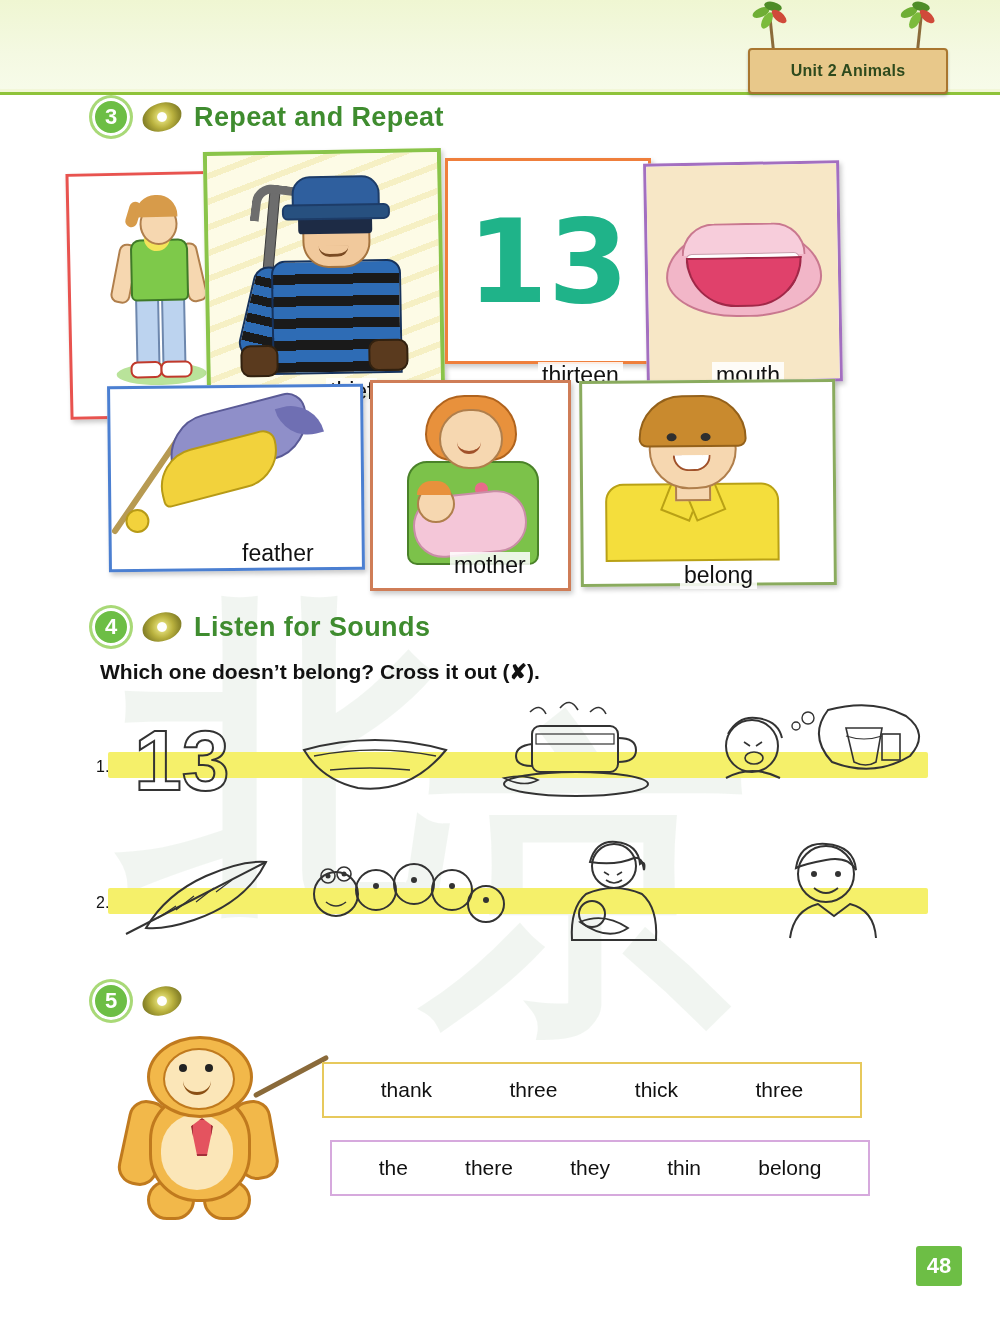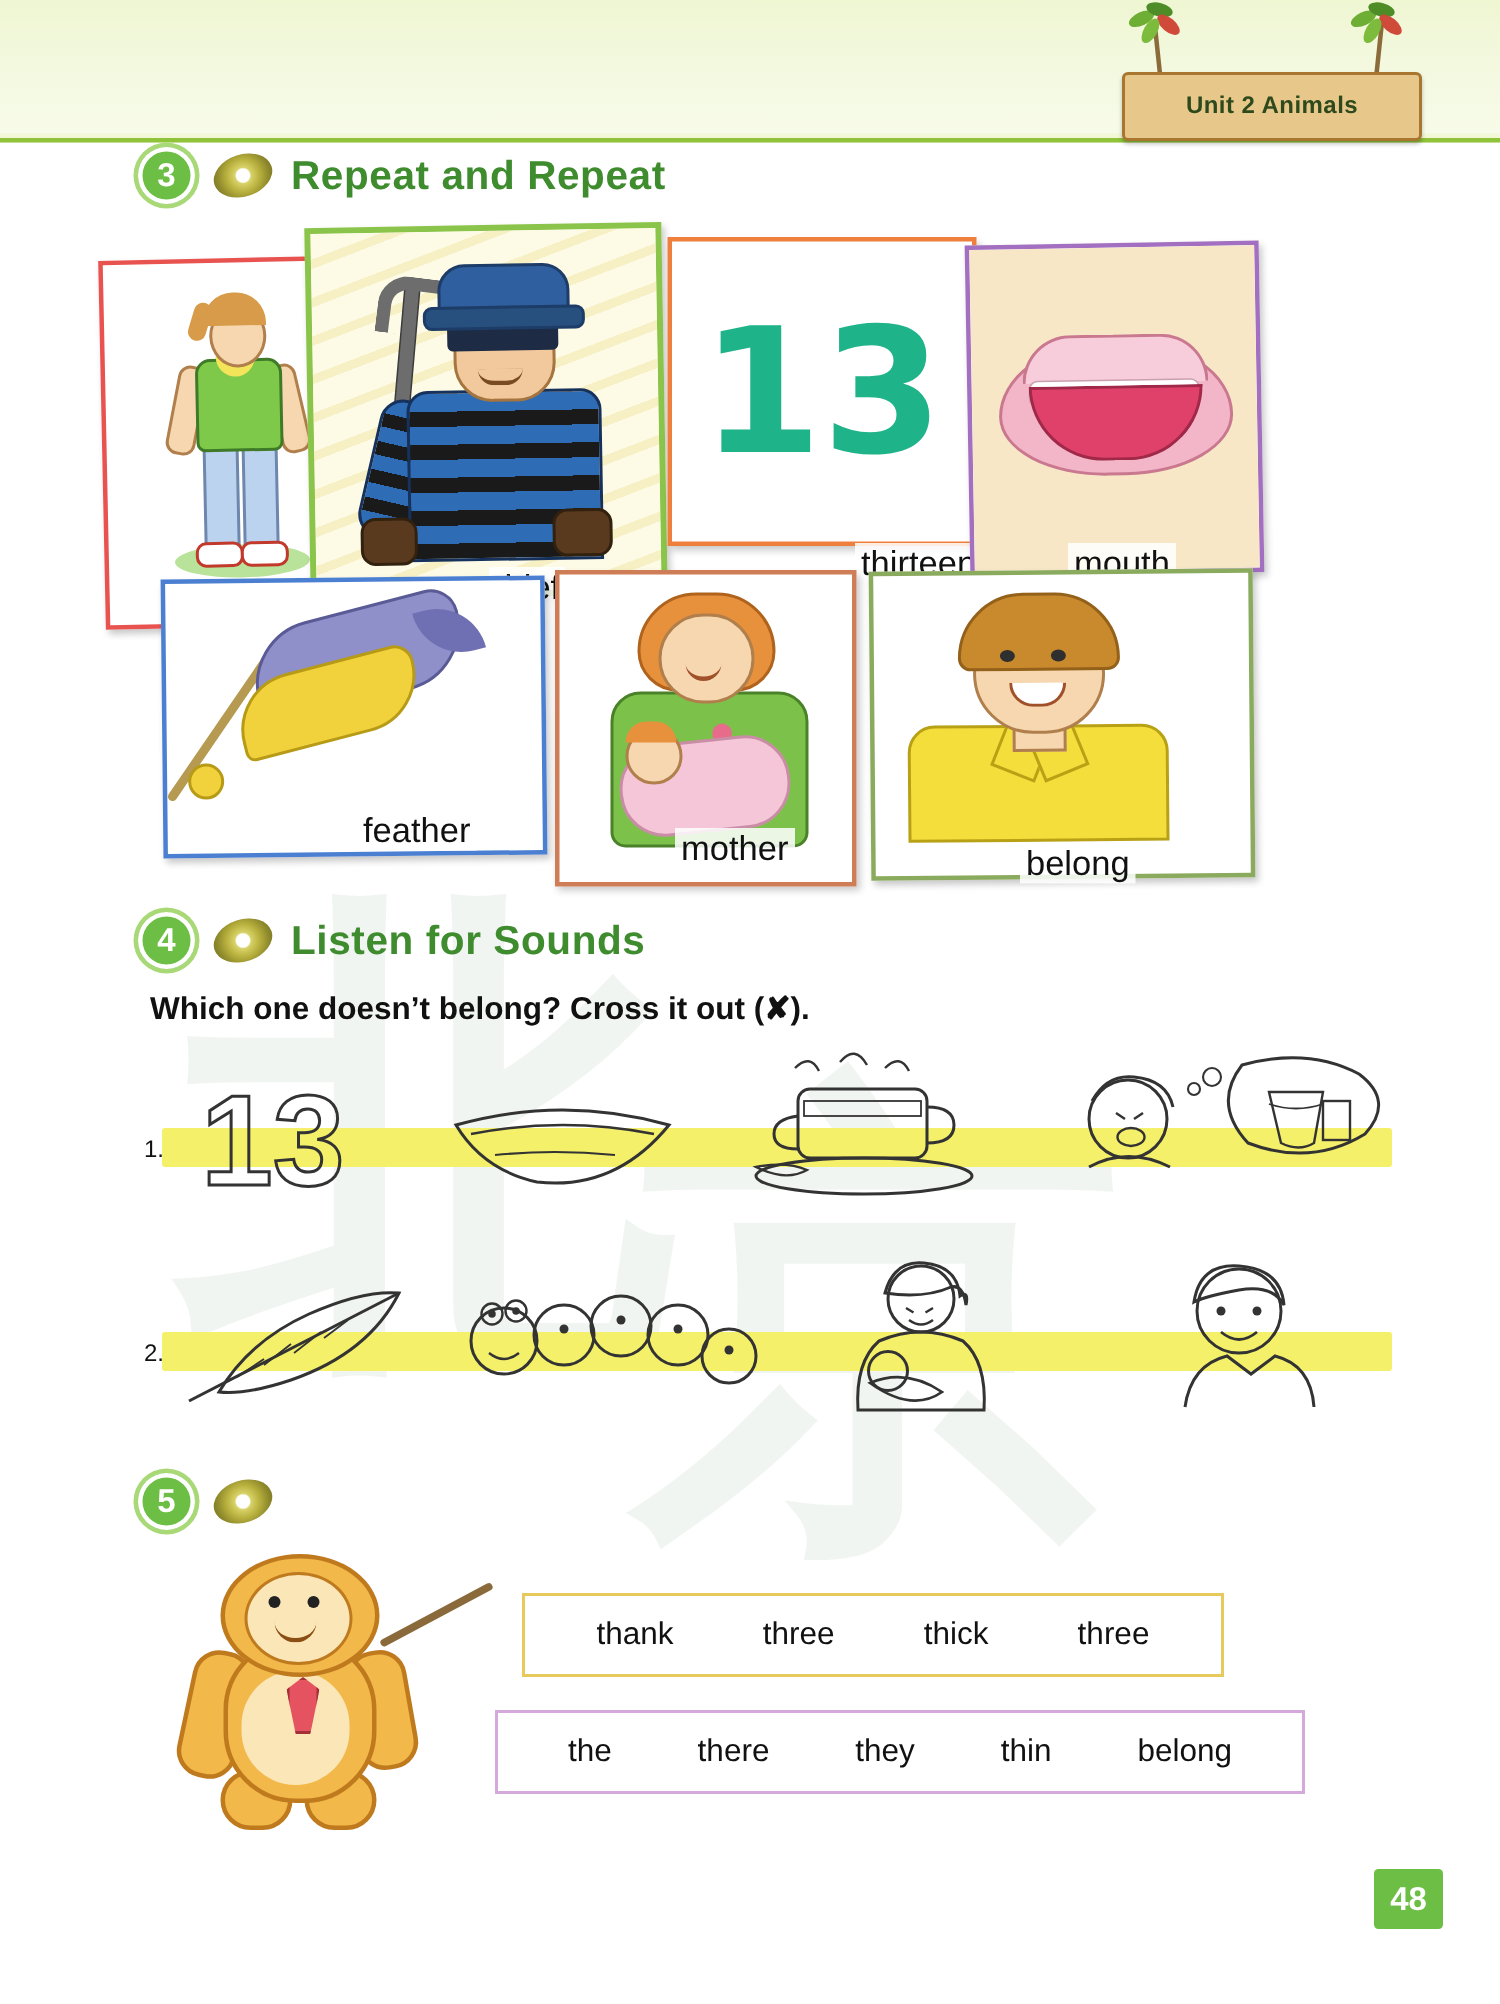--- a/index.html
+++ b/index.html
@@ -200,21 +200,21 @@
   .row-num{position:absolute;left:36px;font-size:16px;color:#111;}
 
   .bw{position:absolute;}
   .bw svg{display:block;}
 
   
   .word-box{
     position:absolute;background:#fff;display:flex;align-items:center;
   }
   .word-box span{font-size:21px;color:#111;}
-  #wb1{left:348px;top:1062px;width:468px;height:56px;border:2px solid #e7c95c;justify-content:space-around;padding:0 18px;box-sizing:border-box;}
+  #wb1{left:322px;top:1062px;width:540px;height:56px;border:2px solid #e7c95c;justify-content:space-around;padding:0 18px;box-sizing:border-box;}
   #wb2{left:330px;top:1140px;width:540px;height:56px;border:2px solid #d6a9dd;justify-content:space-around;padding:0 18px;box-sizing:border-box;}
 
   
   .monkey{position:absolute;left:95px;top:1030px;width:210px;height:200px;}
   .mk-body{position:absolute;left:54px;top:62px;width:96px;height:104px;border-radius:48px;background:#f2b84a;border:3px solid #c07a1e;}
   .mk-belly{position:absolute;left:66px;top:84px;width:72px;height:76px;border-radius:40px;background:#fbe6b8;border:2px solid #d9a martin;}
   .mk-face-outer{position:absolute;left:52px;top:6px;width:100px;height:76px;border-radius:50%;background:#f2b84a;border:3px solid #c07a1e;}
   .mk-face{position:absolute;left:68px;top:18px;width:68px;height:58px;border-radius:50%;background:#fbe6b8;border:2px solid #c07a1e;}
   .mk-eyeL{position:absolute;left:84px;top:34px;width:8px;height:8px;border-radius:50%;background:#222;}
   .mk-eyeR{position:absolute;left:110px;top:34px;width:8px;height:8px;border-radius:50%;background:#222;}
@@ -309,21 +309,21 @@
           <div class="thief-brim"></div>
       </div>
     </div>
     <div class="word" style="left:266px;top:238px;">thief</div>
 
     <div class="card" id="card-thirteen">
       <div class="art">
         <div class="num13">13</div>
       </div>
     </div>
-    <div class="word" style="left:478px;top:222px;margin-left:32px;">thirteen</div>
+    <div class="word" style="left:478px;top:222px;">thirteen</div>
 
     <div class="card" id="card-mouth">
       <div class="art">
         <div class="mouth-bg"></div>
         <div class="mouth-outer"></div>
         <div class="mouth-lipline"></div>
         <div class="mouth-teeth"></div>
         <div class="mouth-inner"></div>
       </div>
     </div>

